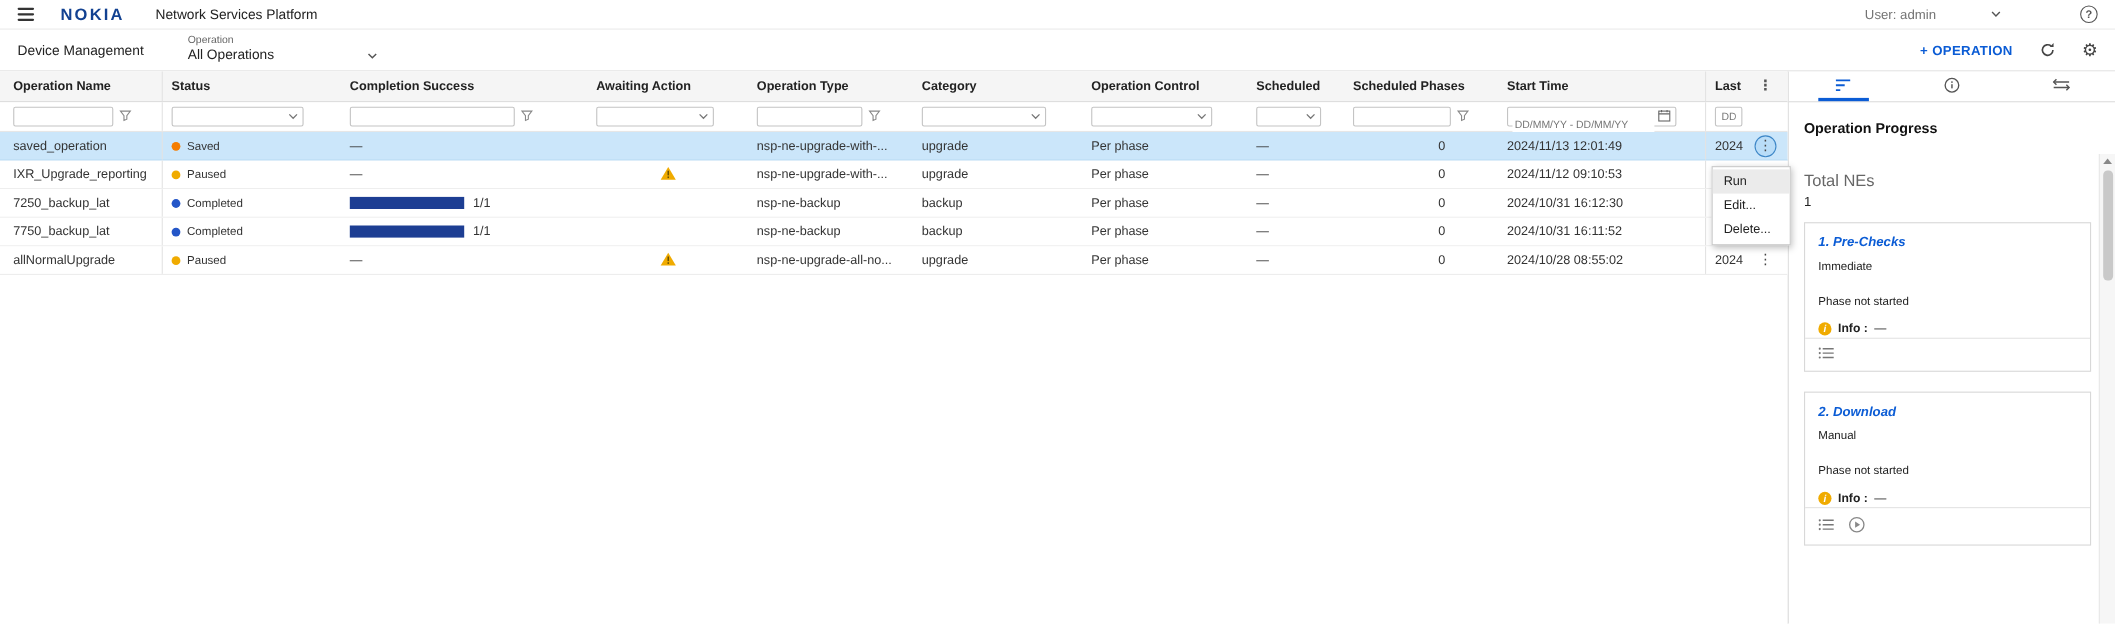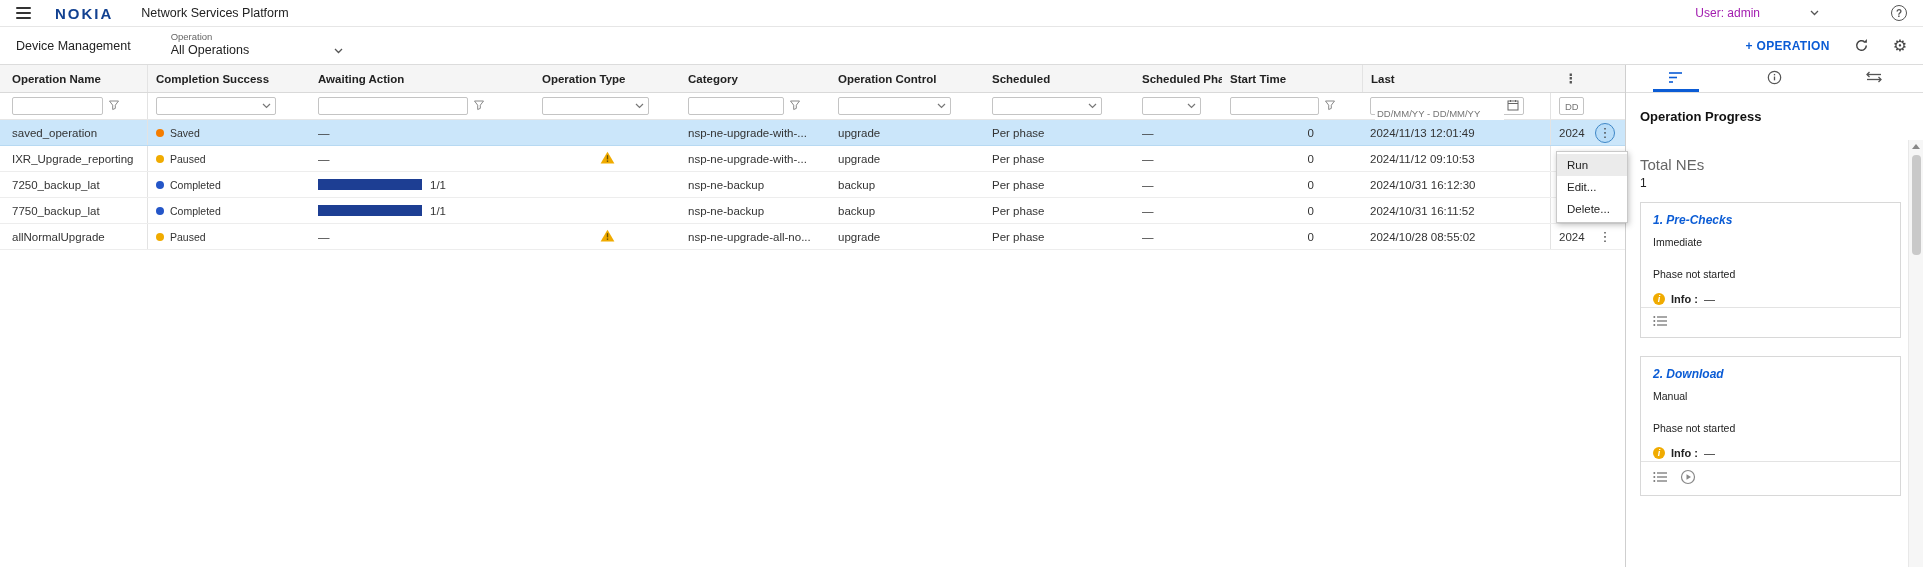--- a/index.html
+++ b/index.html
@@ -10,21 +10,21 @@
     font-size:12px; color:#333; background:#fff;
   }
 
   
   .topbar { height:27px; border-bottom:1px solid #e6e6e6; display:flex; align-items:center; padding:0 16px; background:#fff;justify-content:center; }
   .hamburger { width:15px; display:flex; flex-direction:column; gap:3px; cursor:pointer; margin-right:24px; }
   .hamburger span { display:block; height:2px; background:#333; border-radius:1px; }
   .brand { color:#124191; font-weight:bold; font-size:15px; letter-spacing:2px; margin-right:28px; }
   .app-title { font-size:12.5px; color:#222; }
   .top-right { margin-left:auto; display:flex; align-items:center; }
-  .user-menu { display:flex; align-items:center; font-size:12px; color:#a21caf; cursor:pointer; }
+  .user-menu { display:flex; align-items:center; font-size:12px; color:#737373; cursor:pointer; }
   .user-menu .chev { margin-left:50px; display:flex; }
   .help { width:16px; height:16px; border:1.5px solid #555; border-radius:50%; display:flex; align-items:center; justify-content:center; font-size:10px; color:#555; font-weight:bold; margin-left:72px; cursor:pointer; }
   .help::after { content:"?"; }
 
   
   .toolbar { height:38px; border-bottom:1px solid #dcdcdc; display:flex; align-items:center; padding:0 16px; background:#fff; }
   .context-label { font-size:12.5px; color:#222; margin-right:40px; }
   .op-filter { display:flex; flex-direction:column; justify-content:center; width:172px; cursor:pointer; }
   .op-filter .lab { font-size:9.5px; color:#666; line-height:1.1; }
   .op-filter .val { display:flex; align-items:center; justify-content:space-between; font-size:12.5px; color:#222; line-height:1.25; }
@@ -151,20 +151,21 @@
     <span class="icon-btn gear">⚙</span>
   </div>
 </div>
 
 <div class="content">
 
   <div class="table-area">
 
     <div class="thead grid">
       <div class="cell c1">Operation Name</div>
+      <div class="cell">Status</div>
       <div class="cell">Completion Success</div>
       <div class="cell">Awaiting Action</div>
       <div class="cell">Operation Type</div>
       <div class="cell">Category</div>
       <div class="cell">Operation Control</div>
       <div class="cell">Scheduled</div>
       <div class="cell">Scheduled Phases</div>
       <div class="cell">Start Time</div>
       <div class="cell ldiv">Last</div>
       <div class="cell kebab-wrap">

